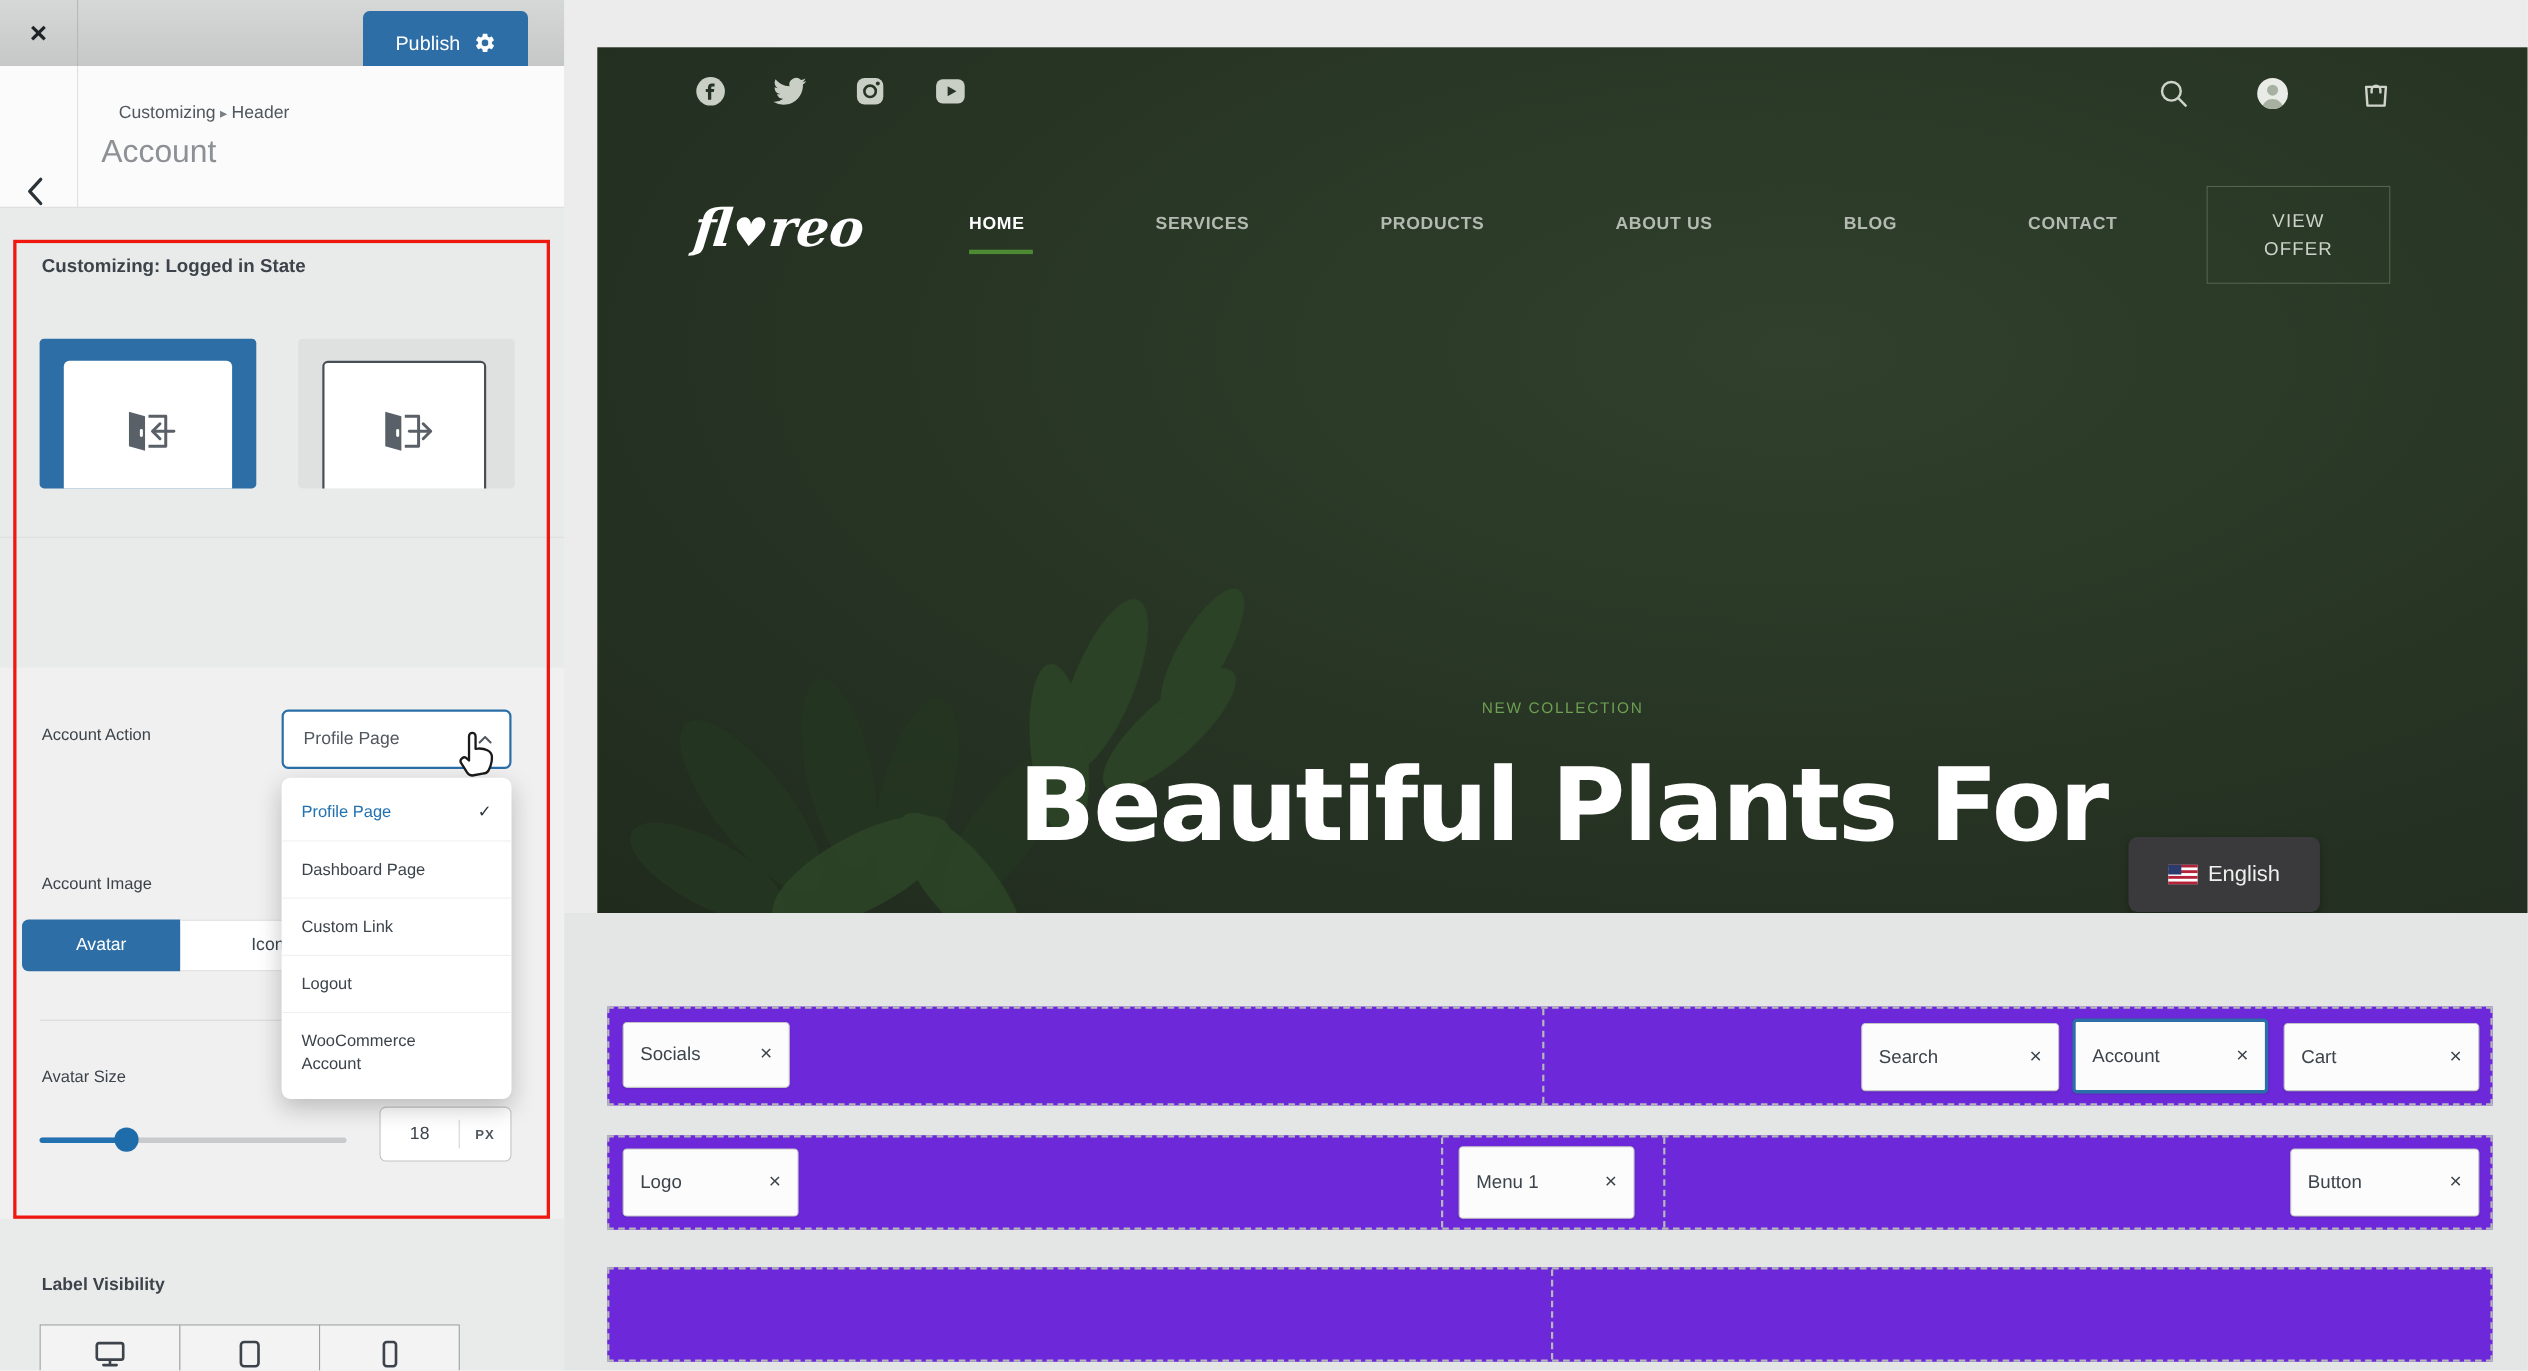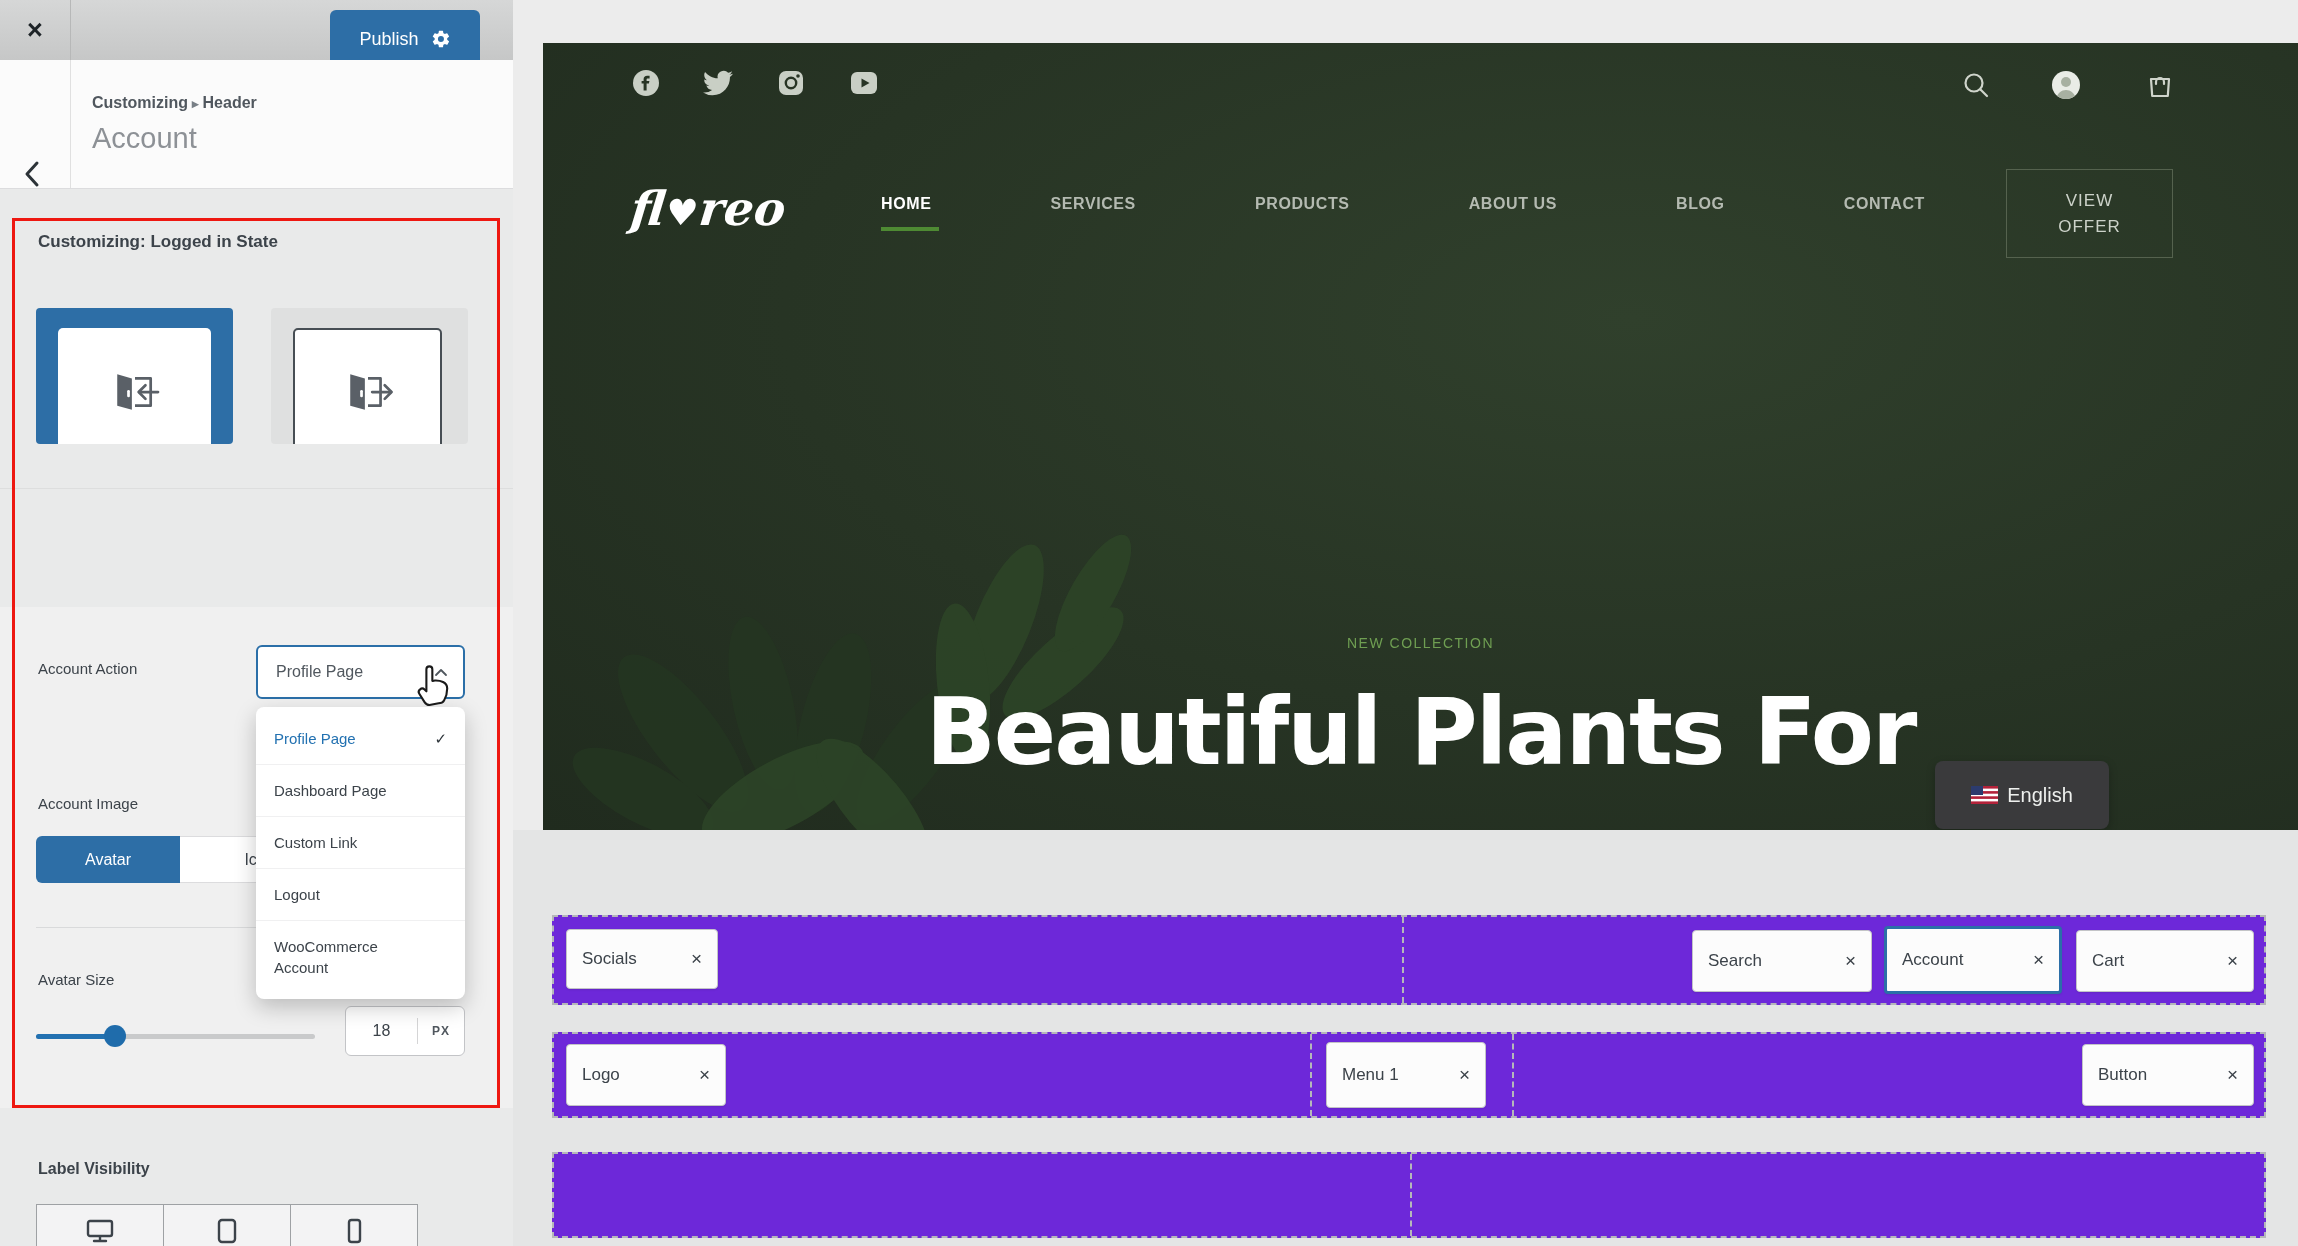--- a/index.html
+++ b/index.html
@@ -9,21 +9,21 @@
 
   
   #sidebar{left:0;top:0;width:513px;height:1246px;background:#e9eaea;}
   #topbar{left:0;top:0;width:513px;height:60px;background:linear-gradient(180deg,#d6d7d7,#c6c7c7);border-bottom:1px solid #b2b3b3;}
   #close-btn{left:18px;top:14px;width:34px;height:32px;font-size:27px;font-weight:bold;color:#1d2327;text-align:center;line-height:32px;cursor:pointer;}
   #topbar-divider{left:70px;top:0;width:1px;height:60px;background:#b7b8b8;}
   #publish-btn{left:330px;top:10px;width:150px;height:58px;background:#2d6ea6;border-radius:6px;color:#fff;display:flex;align-items:center;justify-content:center;gap:12px;font-size:18px;}
   #panel-header{left:0;top:60px;width:513px;height:128px;background:#fbfbfb;border-bottom:1px solid #dcdcde;}
   #header-strip-divider{left:70px;top:0;width:1px;height:128px;background:#e0e0e0;}
   #back-btn{left:20px;top:98px;width:24px;height:32px;}
-  #breadcrumb{left:92px;top:34px;font-size:16px;color:#50575e;font-weight:bold;}
+  #breadcrumb{left:108px;top:34px;font-size:16px;color:#50575e;}
   #breadcrumb .sep{color:#787f86;font-size:13px;padding:0 4px;}
   #panel-title{left:92px;top:62px;font-size:29px;color:#8d9196;}
 
   #panel-body{left:0;top:188px;width:513px;height:1058px;}
   #tab-content-bg{left:0;top:419px;width:513px;height:501px;background:#f0f0f0;}
   #red-outline{left:12px;top:30px;width:482px;height:884px;border:3px solid #ee1811;z-index:40;pointer-events:none;}
   #state-heading{left:38px;top:44px;font-size:17px;font-weight:bold;color:#3c434a;}
 
   .state-card{top:120px;width:197px;height:136px;border-radius:4px;overflow:hidden;}
   #state-card-login{left:36px;background:#2d6ea6;}
@@ -41,21 +41,21 @@
   #account-action-select{left:256px;top:457px;width:209px;height:54px;background:#fff;border:2px solid #2b6fa8;border-radius:6px;box-sizing:border-box;display:flex;align-items:center;justify-content:space-between;padding:0 14px 0 18px;cursor:pointer;}
   #account-action-select .value{font-size:16px;color:#50575e;}
   #dropdown{left:256px;top:519px;width:209px;background:#fff;border-radius:8px;box-shadow:0 8px 22px rgba(0,0,0,.22);z-index:50;padding:6px 0;}
   .dd-item{padding:15px 18px;font-size:15px;color:#3c434a;display:flex;align-items:flex-start;justify-content:space-between;border-bottom:1px solid #f0f0f1;cursor:pointer;line-height:21px;}
   .dd-item:last-child{border-bottom:none;}
   .dd-item.selected span.lbl{color:#2271b1;}
   .dd-item .chk{color:#2c3338;font-size:15px;}
   .dd-item .lbl{max-width:150px;}
 
   #account-image-label{left:38px;top:607px;}
-  #image-toggle{left:36px;top:648px;height:47px;display:flex;z-index:10;}
+  #image-toggle{left:20px;top:648px;height:47px;display:flex;z-index:10;}
   #toggle-avatar{width:144px;height:47px;background:#2d6ea6;border-radius:6px 0 0 6px;color:#fff;font-size:16px;display:flex;align-items:center;justify-content:center;cursor:pointer;}
   #toggle-icon{width:160px;height:47px;background:#fff;border:1px solid #dcdcde;border-left:none;box-sizing:border-box;color:#3c434a;font-size:16px;display:flex;align-items:center;justify-content:center;cursor:pointer;}
   #panel-divider-2{left:36px;top:739px;width:220px;height:1px;background:#d9dadb;}
 
   #avatar-size-label{left:38px;top:783px;}
   #slider-track{left:36px;top:846px;width:279px;height:5px;background:#c9cacb;border-radius:3px;cursor:pointer;}
   #slider-fill{left:36px;top:846px;width:79px;height:5px;background:#2271b1;border-radius:3px 0 0 3px;}
   #slider-thumb{left:104px;top:837px;width:22px;height:22px;border-radius:50%;background:#1f6cab;cursor:pointer;}
   #size-box{left:345px;top:818px;width:120px;height:50px;background:#fff;border:1px solid #c3c4c7;border-radius:6px;box-sizing:border-box;display:flex;align-items:center;}
   #size-value{flex:1;text-align:center;font-size:16px;color:#3c434a;}

